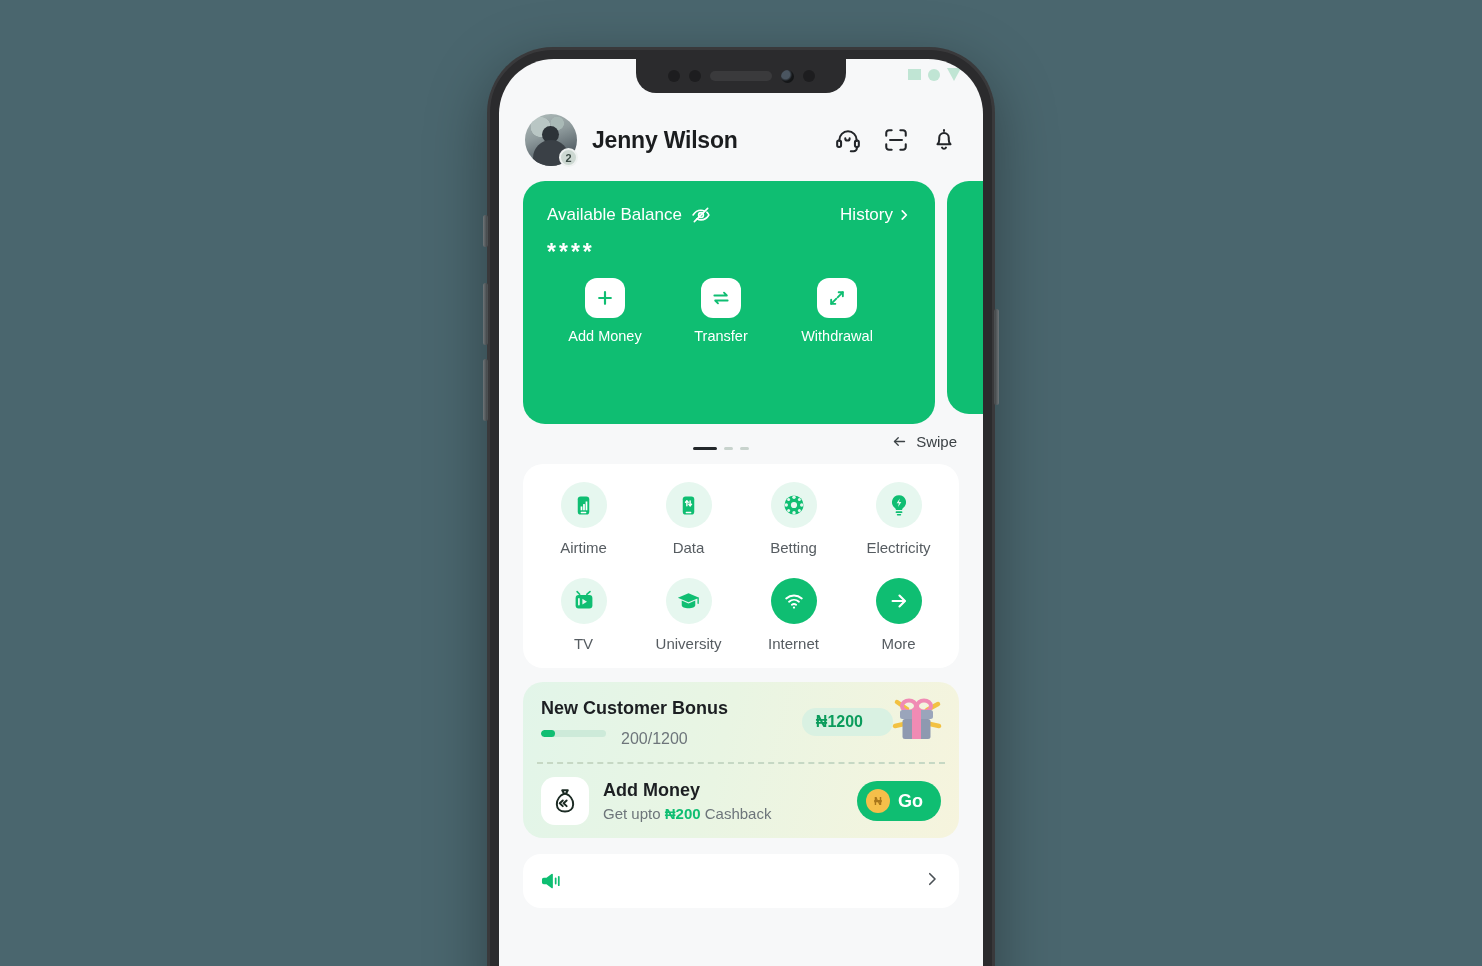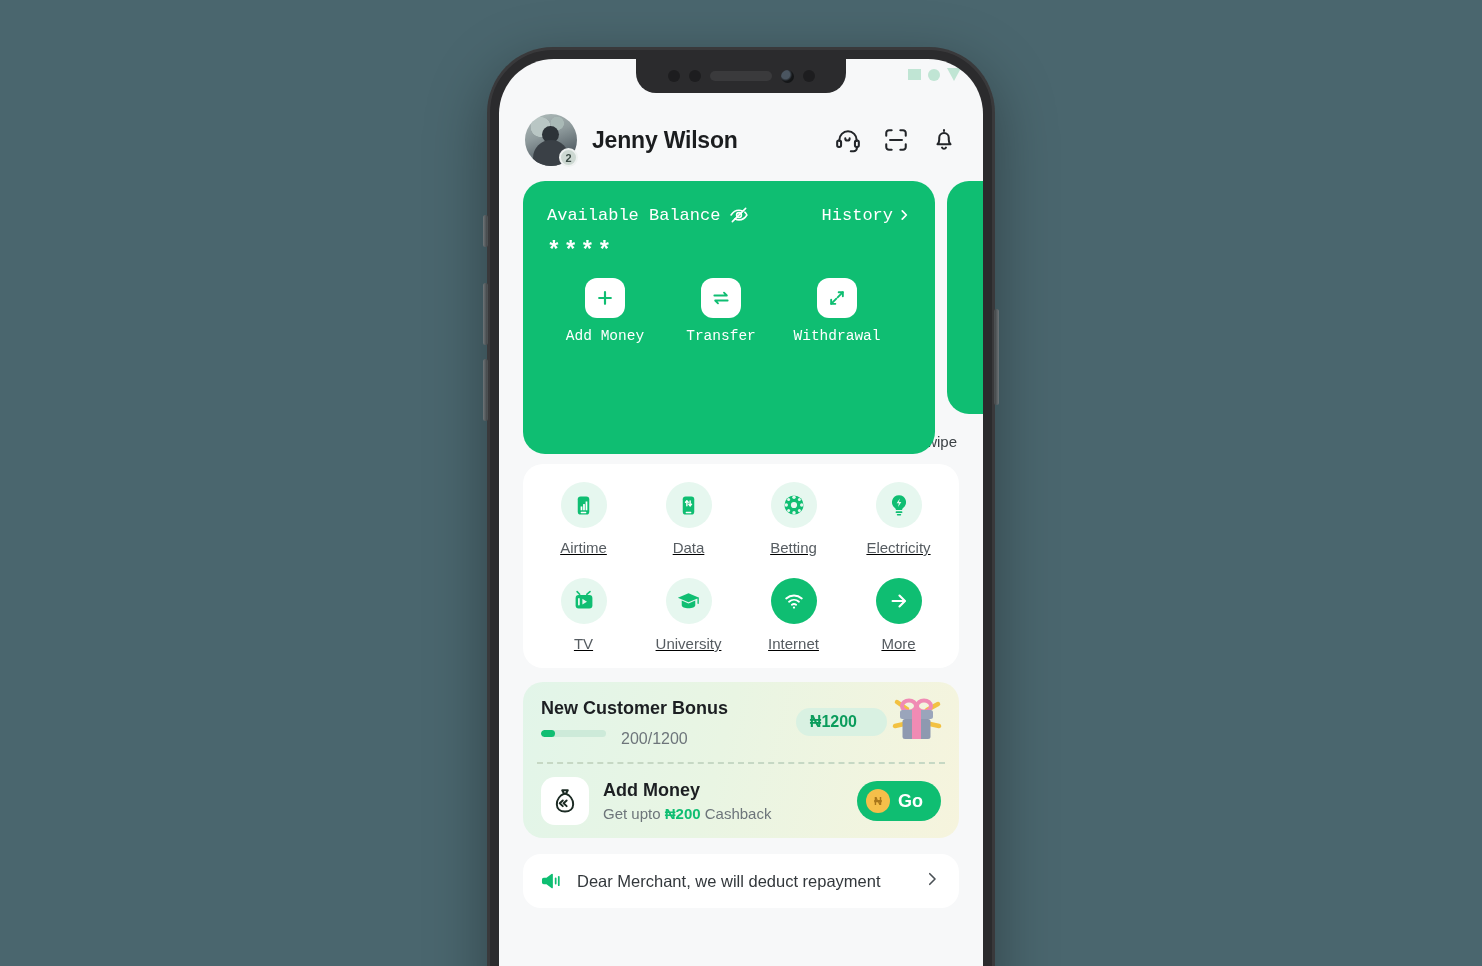--- a/index.html
+++ b/index.html
@@ -118,21 +118,21 @@
   .hicon svg{ display:block; width:26px;height:26px; }
 
   
   #carousel{ position:relative; height:233px; margin-top:6px; }
   .bal-card{
     position:absolute; top:0;
     background:#0fbe72;
     border-radius:22px;
     color:#fff;
   }
-  #balance-card{ left:12px; width:412px; height:273px; padding:24px 24px 0;font-family:Liberation Mono, monospace; }
+  #balance-card{ left:12px; width:412px; height:243px; padding:24px 24px 0; }
   #balance-card-next{ left:436px; width:60px; height:233px; }
 
   #bal-top{ display:flex; align-items:center; }
   #bal-label{ font-size:17px; font-weight:400; }
   #eye-off-icon{ margin-left:9px; width:20px;height:20px; }
   #history-link{
     margin-left:auto; display:flex; align-items:center; gap:4px;
     font-size:17px; font-weight:500; cursor:pointer;
   }
   #bal-amount{ margin-top:16px; font-size:23px; font-weight:800; letter-spacing:3px;
@@ -155,21 +155,20 @@
   #dots{ display:flex; align-items:center; gap:7px; margin-left:168px; }
   .dot{ height:3px;border-radius:2px;background:#c8d3cd; width:9px; }
   .dot.active{ width:24px; background:#23282b; }
   #swipe-hint{ margin-left:auto; display:flex;align-items:center;gap:7px;
                font-size:15px;color:#3c4246; cursor:pointer; }
 
   
   #services{
     margin:14px 12px 0; background:#fff; border-radius:20px;
     padding:18px 8px 16px;
-    text-decoration:underline;
   }
   .svc-row{ display:flex; }
   .svc{ flex:1; display:flex;flex-direction:column;align-items:center; cursor:pointer; }
   .svc-circle{
     width:46px;height:46px;border-radius:50%;
     background:#e6f7ef;
     display:flex;align-items:center;justify-content:center;
     color:#0fbe72;
   }
   .svc-circle.solid{ background:#e6f7ef; }
@@ -182,21 +181,21 @@
     background:linear-gradient(105deg,#e2f5e9 0%,#e9f5e3 45%,#f6f4dd 100%);
   }
   #bonus-top{ position:relative; padding:16px 18px 14px; }
   #bonus-title{ font-size:18px; font-weight:700; color:#1c1f22; }
   #bonus-progress-row{ display:flex; margin-top:11px; }
   #bonus-bar{ width:65px;height:7px;border-radius:4px;background:#cdead9;
               overflow:hidden; }
   #bonus-bar-fill{ height:100%; width:22%; background:#0fbe72; border-radius:4px; }
   #bonus-count{ margin-left:15px; font-size:16px; color:#6d757a; }
   #bonus-chip{
-    position:absolute; right:72px; top:26px;
+    position:absolute; right:66px; top:26px;
     background:#d9f1e2; border-radius:14px;
     padding:5px 30px 5px 14px;
     font-size:16px; font-weight:700; color:#0b9c5c;
   }
   #gift-icon{ position:absolute; right:16px; top:14px; width:54px;height:46px; }
   #bonus-divider{
     border-top:2px dashed #c6d8c4; margin:0 14px;
   }
   #bonus-bottom{ display:flex; align-items:center; padding:13px 18px; }
   #bag-icon-wrap{
@@ -524,21 +523,20 @@
       </div>
 
       <div id="notice-bar">
         <span id="megaphone-icon">
           <svg viewBox="0 0 24 24" fill="none" stroke="currentColor" stroke-width="1.9" stroke-linecap="round" stroke-linejoin="round">
             <path d="M3 9.5h3.2L12 5v14l-5.8-4.5H3a1 1 0 0 1-1-1v-3a1 1 0 0 1 1-1Z" fill="currentColor"></path>
             <path d="M16 9.2v5.6"></path>
             <path d="M19.4 7.4v9.2"></path>
           </svg>
         </span>
-        <span id="notice-text">Dear Merchant, we will deduct repayment</span>
         <span id="notice-chevron">
           <svg width="18" height="18" viewBox="0 0 24 24" fill="none" stroke="currentColor" stroke-width="2.2" stroke-linecap="round" stroke-linejoin="round">
             <path d="M9 5l7 7-7 7"></path>
           </svg>
         </span>
       </div>
 
     </div>
   </div>
 </div>

